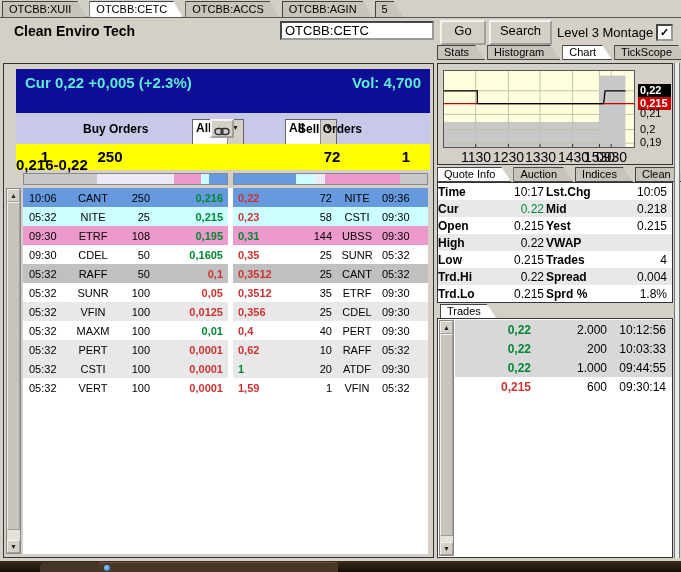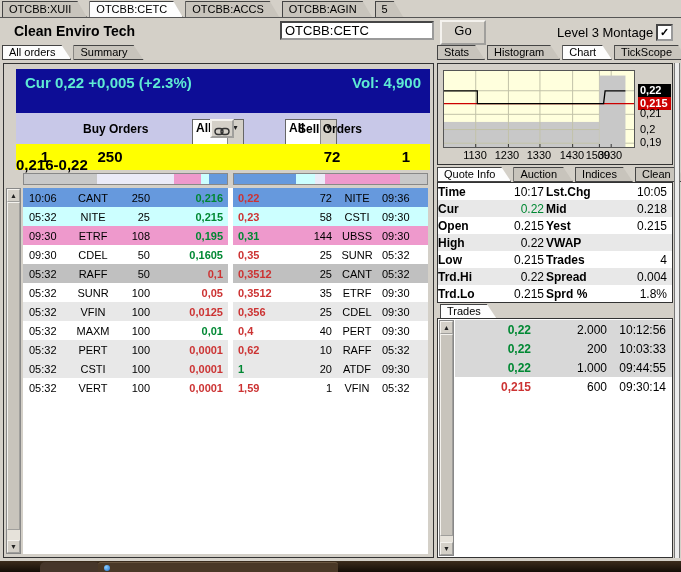--- a/index.html
+++ b/index.html
@@ -57,21 +57,21 @@
         border:1px solid #888;box-sizing:border-box;}
   .sbtn{height:13px;background:#d4d0c8;border:1px outset #f4f2ee;font-size:7px;color:#222;
         text-align:center;line-height:12px;box-sizing:border-box;}
   .strack{flex:1;background:#e6e2da;position:relative;}
   .sthumb{position:absolute;left:0;top:0;width:100%;height:97%;background:#c8c4bc;
         border:1px outset #f4f2ee;box-sizing:border-box;}
   
   #chart-plot{position:absolute;left:5px;top:6px;width:190px;height:76px;background:#ffffdd;
         border:1px solid #555;}
   .ylab{position:absolute;left:200px;width:33px;height:13px;font-size:11px;line-height:13px;padding-left:2px;box-sizing:border-box;}
-  .xlab{position:absolute;width:28px;top:85px;font-size:11px;text-align:center;}
+  .xlab{position:absolute;width:28px;top:85px;font-size:14px;text-align:center;}
   
   .qrow{display:grid;grid-template-columns:52px 56px 68px 1fr;height:17px;align-items:center;font-size:12px;}
   .ql{font-weight:bold;padding-left:0;white-space:nowrap;}
   .qv{text-align:right;white-space:nowrap;padding-right:2px;}
   .qv.last{padding-right:5px;}
   .shade{background:#e8e8e8;}
   
   .trow{display:grid;grid-template-columns:76px 76px 1fr;height:19px;align-items:center;font-size:12px;}
   .tp{font-weight:bold;text-align:right;} .ts{text-align:right;} .tt{text-align:right;padding-right:6px;}
   .tshade{background:#d8d8d8;}
@@ -96,39 +96,36 @@
       <div class="tab active"><span>OTCBB:CETC</span></div>
       <div class="tab"><span>OTCBB:ACCS</span></div>
       <div class="tab"><span>OTCBB:AGIN</span></div>
       <div class="tab"><span>5</span></div>
     </div>
   <div style="position:absolute;left:0;top:17px;width:681px;height:1px;background:#555;"></div>
 
   <div id="app-title">Clean Enviro Tech</div>
   <input id="symbol-input" value="OTCBB:CETC" style="">
   <div class="btn" style="left:440px;top:20px;width:42px;">Go</div>
+  <div class="btn" style="left:489px;top:20px;width:59px;">Search</div>
   <div id="montage-label">Level 3 Montage</div>
   <div id="montage-checkbox">✓</div>
 
-  <div class="tabrow" id="left-tabs" style="left:2px;top:45px;">
-      <div class="tab small active"><span>All orders</span></div>
-      <div class="tab small"><span>Summary</span></div>
-    </div>
   <div class="tabrow" id="right-tabs" style="left:437px;top:45px;">
       <div class="tab small"><span>Stats</span></div>
       <div class="tab small"><span>Histogram</span></div>
       <div class="tab small active"><span>Chart</span></div>
       <div class="tab small"><span>TickScope</span></div>
     </div>
 
   <div class="panel" id="montage-panel" style="left:3px;top:63px;width:431px;height:495px;">
 
     <div id="hdr-blue">
       <span id="cur-line">Cur 0,22 +0,005 (+2.3%)</span>
-      <span id="vol-line">Vol: 4,900</span>
+      <span id="vol-line">Vol: 4,700</span>
     </div>
 
     <div id="hdr-lav">
       <span class="lavlabel" style="left:67px;">Buy Orders</span>
       <div class="dd" style="left:132px;">
         <span class="ddval">All</span>
         <span class="ddbtn">▼</span>
       </div>
       <div id="link-btn">
         <svg width="16" height="11" viewBox="0 0 16 11">

